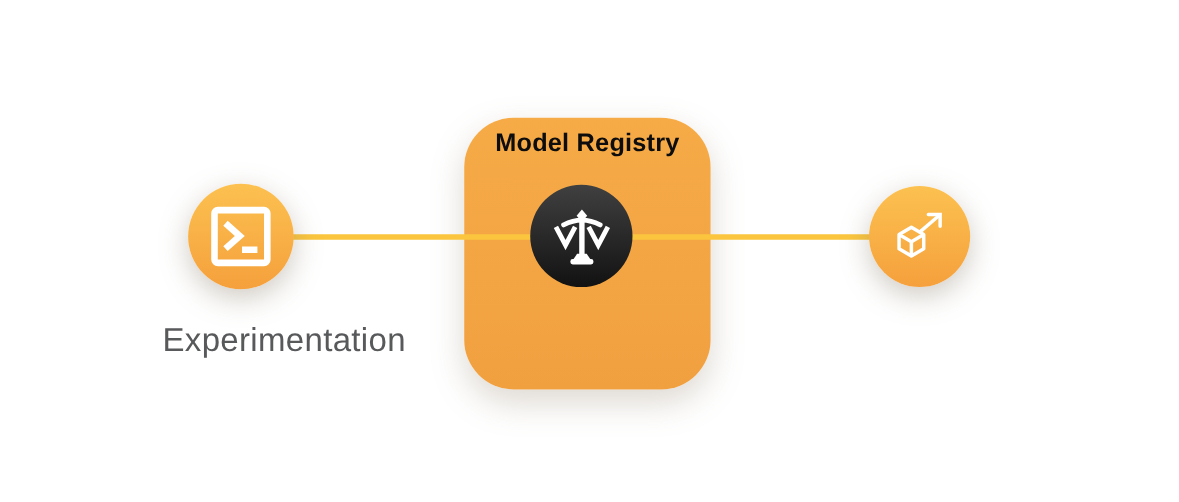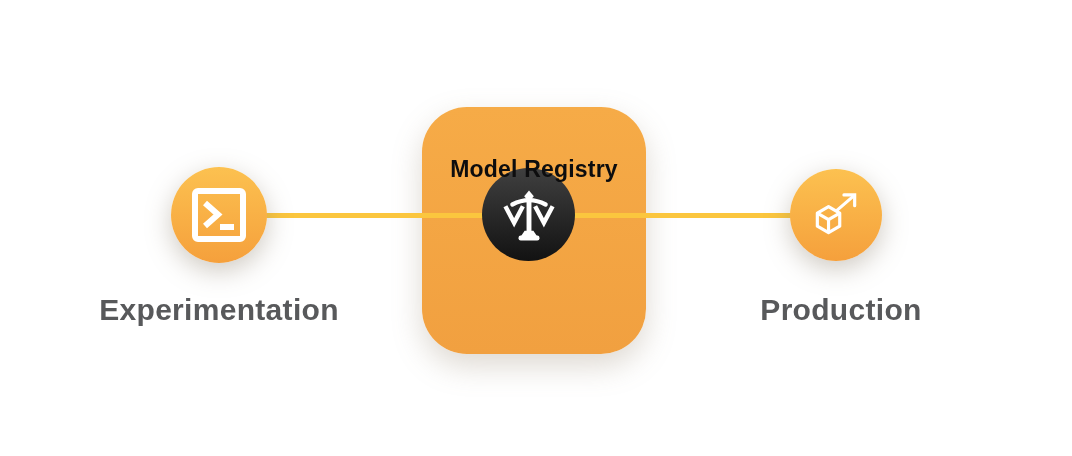--- a/index.html
+++ b/index.html
@@ -28,21 +28,20 @@
     z-index:1;
   }
   .card-title{
     position:absolute;
     left:422px;top:116px;width:224px;
     text-align:center;
     font-size:23px;font-weight:600;
     color:#0D0D0E;
     letter-spacing:0.2px;
     z-index:4;
-    margin-top:40px;
   }
   .node-circle{
     position:absolute;
     width:96px;height:96px;border-radius:50%;
     background:linear-gradient(180deg,#FCC150 0%,#F5A03C 100%);
     box-shadow:0 8px 26px rgba(130,115,95,0.38);
     display:flex;align-items:center;justify-content:center;
     z-index:3;
   }
   .node-left{left:171px;top:167px;}
@@ -50,22 +49,22 @@
   .node-dark{
     position:absolute;
     left:482px;top:168px;width:93px;height:93px;border-radius:50%;
     background:linear-gradient(180deg,#404040 0%,#121212 100%);
     display:flex;align-items:center;justify-content:center;
     z-index:3;
   }
   .stage-label{
     position:absolute;
     top:293px;
-    text-align:center;
-    font-size:30px;font-weight:700;
+    text-align:right;
+    font-size:30px;font-weight:400;
     color:#58595B;
     letter-spacing:0.3px;
     z-index:4;
   }
   .label-left{left:69px;width:300px;}
   .label-mid{left:422px;top:296px;width:224px;}
   .label-right{left:691px;width:300px;}
   .icon-svg{display:block;}
 </style>
 </head>
@@ -106,15 +105,14 @@
     <span>
       <svg class="icon-svg" width="56" height="56" viewBox="0 0 60 60">
         <path d="M22 21 L34 28 L34 42 L22 49 L10 42 L10 28 Z" fill="none" stroke="#FFFFFF" stroke-width="3.4" stroke-linejoin="round"></path>
         <path d="M10 28 L22 35 L34 28" fill="none" stroke="#FFFFFF" stroke-width="3.4" stroke-linejoin="round"></path>
         <path d="M22 35 L22 49" fill="none" stroke="#FFFFFF" stroke-width="3.4"></path>
         <path d="M31 25 L49 9.5" fill="none" stroke="#FFFFFF" stroke-width="3.4" stroke-linecap="round"></path>
         <path d="M38.5 8.5 L50 8.5 L50 20" fill="none" stroke="#FFFFFF" stroke-width="3.4" stroke-linecap="round" stroke-linejoin="miter"></path>
       </svg>
     </span>
   </div>
-  <div class="stage-label label-right">Production</div>
 
 </div>
 
 </body></html>

